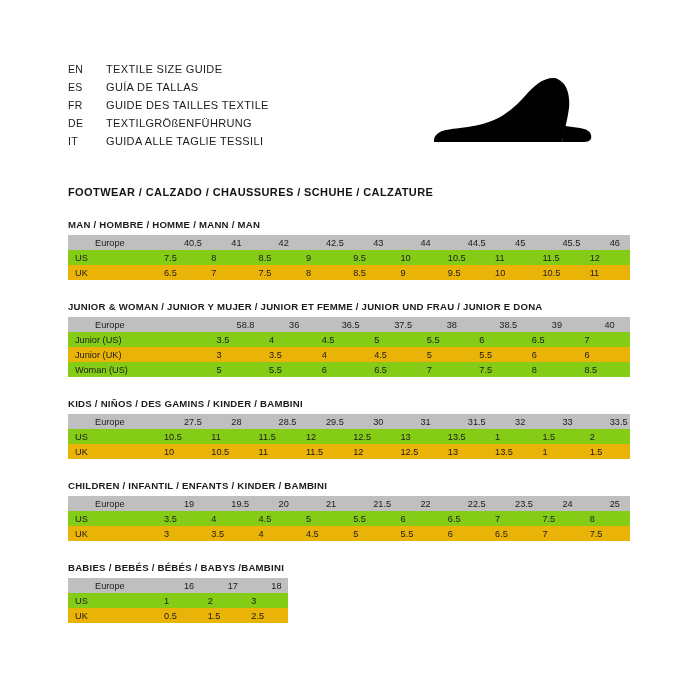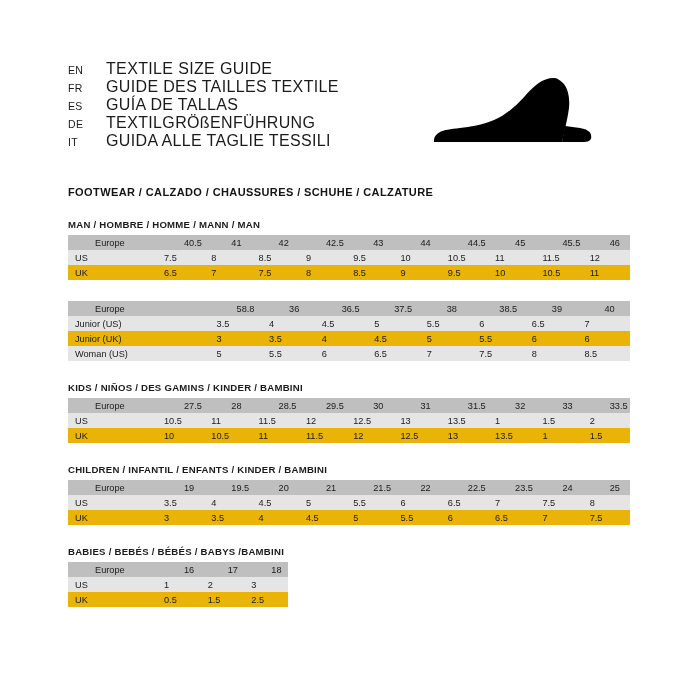--- a/index.html
+++ b/index.html
@@ -36,21 +36,21 @@
     height: 18px;
     line-height: 18px;
   }
   .lang-code {
     width: 38px;
     font-size: 10.5px;
     letter-spacing: 0.3px;
     color: #1b1b1b;
   }
   .lang-title {
-    font-size: 16px;
+    font-size: 11px;
     letter-spacing: 0.35px;
     color: #1b1b1b;
   }
 
   .shoe-wrap {
     position: absolute;
     top: 12px;
     right: 34px;
     width: 190px;
     height: 80px;
@@ -90,47 +90,47 @@
   }
   table.size tr.head td {
     background: #bfbfbf;
     font-weight: normal;
     padding-left: 27px;
   }
   table.size tr.alt td {
     background: #eab308;
   }
   table.size tr.plain td {
-    background: #e5e5e5;
+    background: #84cc16;
   }
   td.label {
     width: 62px;
   }
   .w-full { width: 562px; }
   .w-babies { width: 220px; }
   .footer-space { height: 20px; }
 </style>
 </head>
 <body>
 
 <div class="page">
 
   <div class="header">
     <div class="lang-list">
       <div class="lang-row">
         <span class="lang-code">EN</span>
         <span class="lang-title">TEXTILE SIZE GUIDE</span>
       </div>
       <div class="lang-row">
+        <span class="lang-code">ES</span>
+        <span class="lang-title">GUÍA DE TALLAS</span>
+      </div>
+      <div class="lang-row">
         <span class="lang-code">FR</span>
         <span class="lang-title">GUIDE DES TAILLES TEXTILE</span>
-      </div>
-      <div class="lang-row">
-        <span class="lang-code">ES</span>
-        <span class="lang-title">GUÍA DE TALLAS</span>
       </div>
       <div class="lang-row">
         <span class="lang-code">DE</span>
         <span class="lang-title">TEXTILGRÖßENFÜHRUNG</span>
       </div>
       <div class="lang-row">
         <span class="lang-code">IT</span>
         <span class="lang-title">GUIDA ALLE TAGLIE TESSILI</span>
       </div>
     </div>
@@ -186,20 +186,21 @@
         <td>9.5</td>
         <td>10</td>
         <td>10.5</td>
         <td>11</td>
       </tr>
     </tbody>
       </table>
   </div>
 
   <div class="group">
+    <div class="group-title">JUNIOR &amp; WOMAN / JUNIOR Y MUJER / JUNIOR ET FEMME / JUNIOR UND FRAU / JUNIOR E DONA</div>
     <table class="size w-full">
       <tbody>
           <tr class="head">
         <td class="label">Europe</td>
         <td></td>
         <td>58.8</td>
         <td>36</td>
         <td>36.5</td>
         <td>37.5</td>
         <td>38</td>

